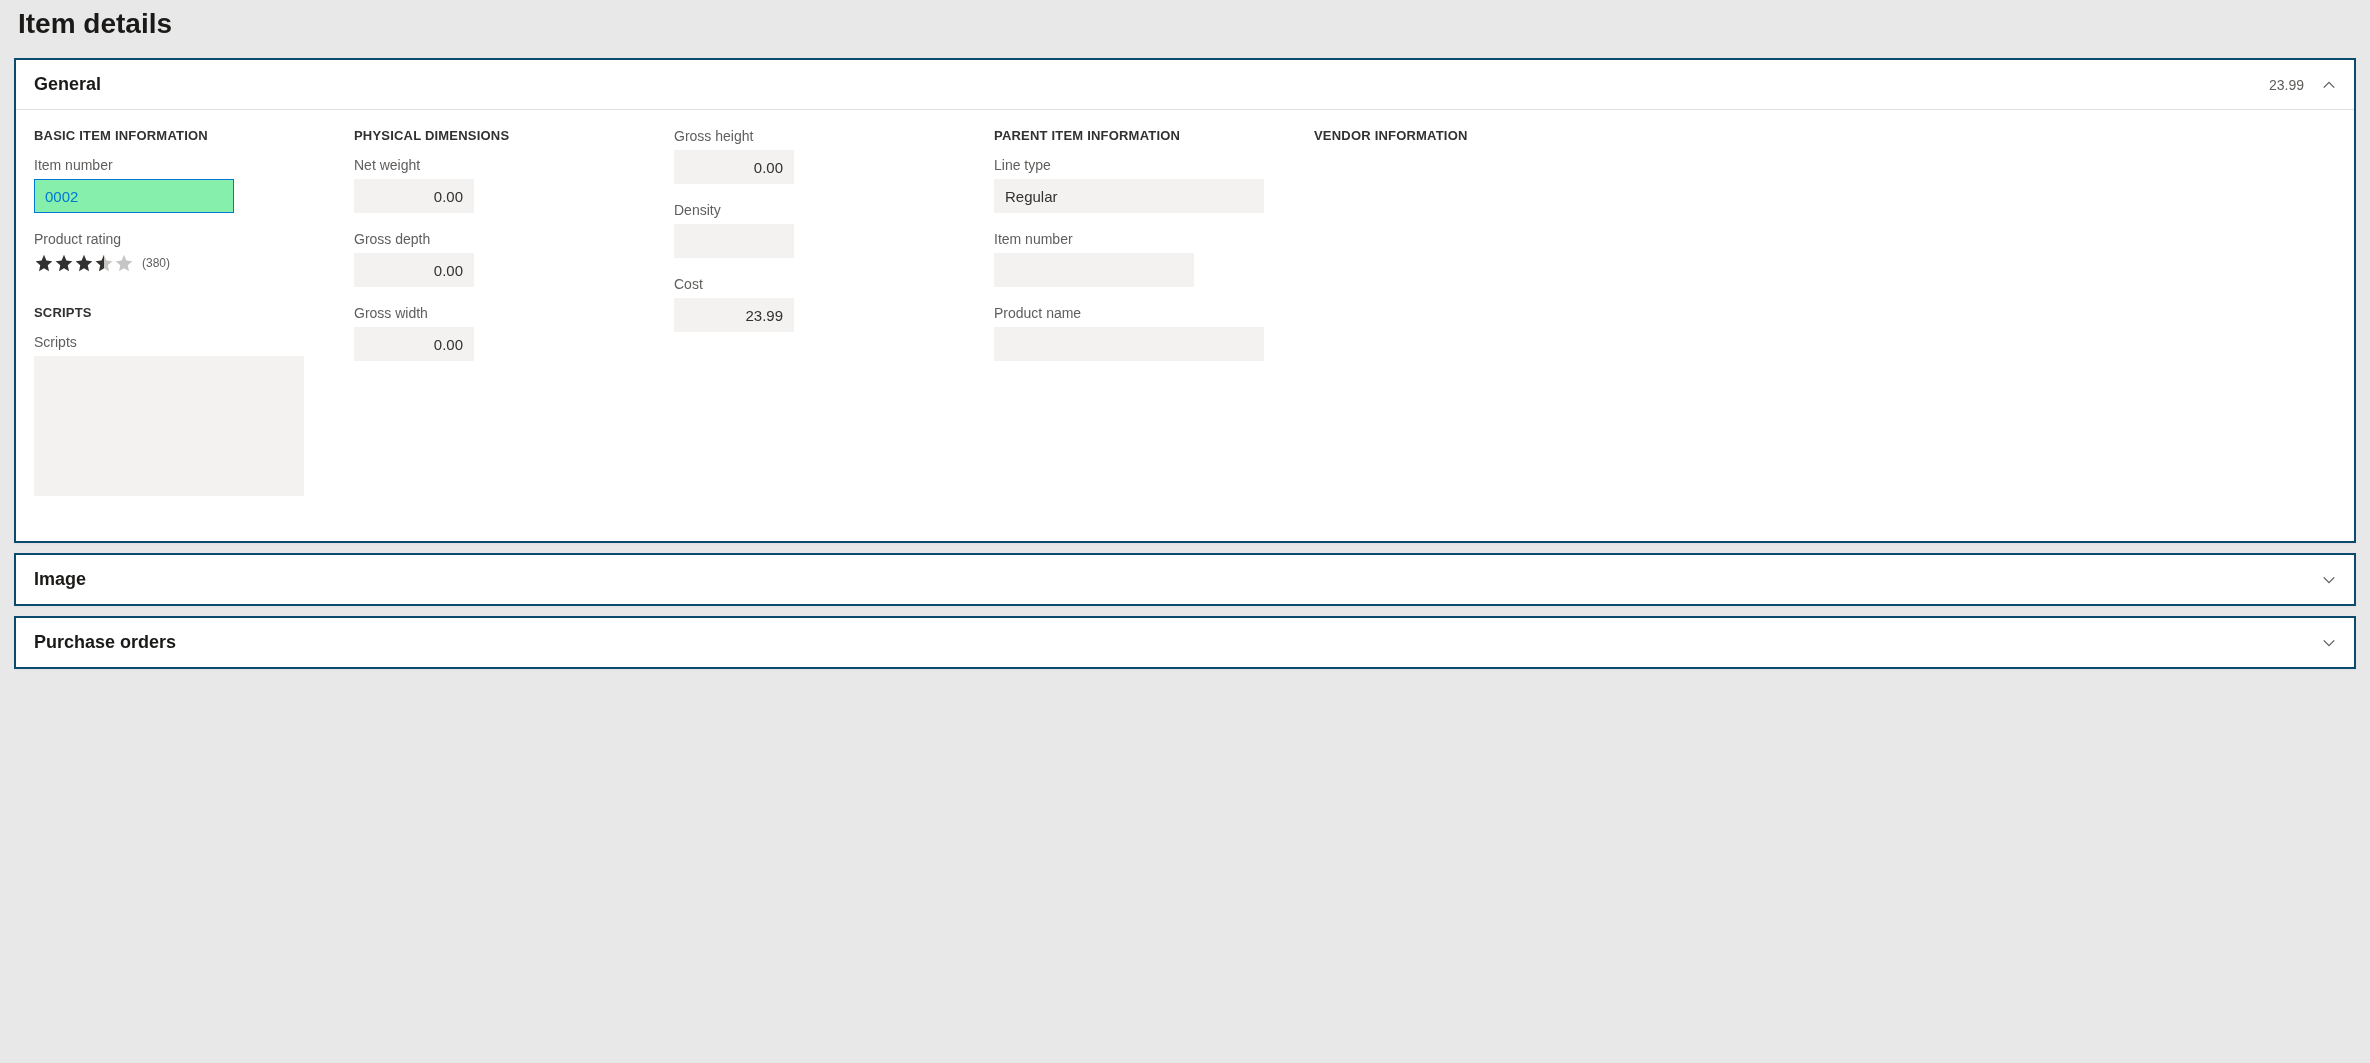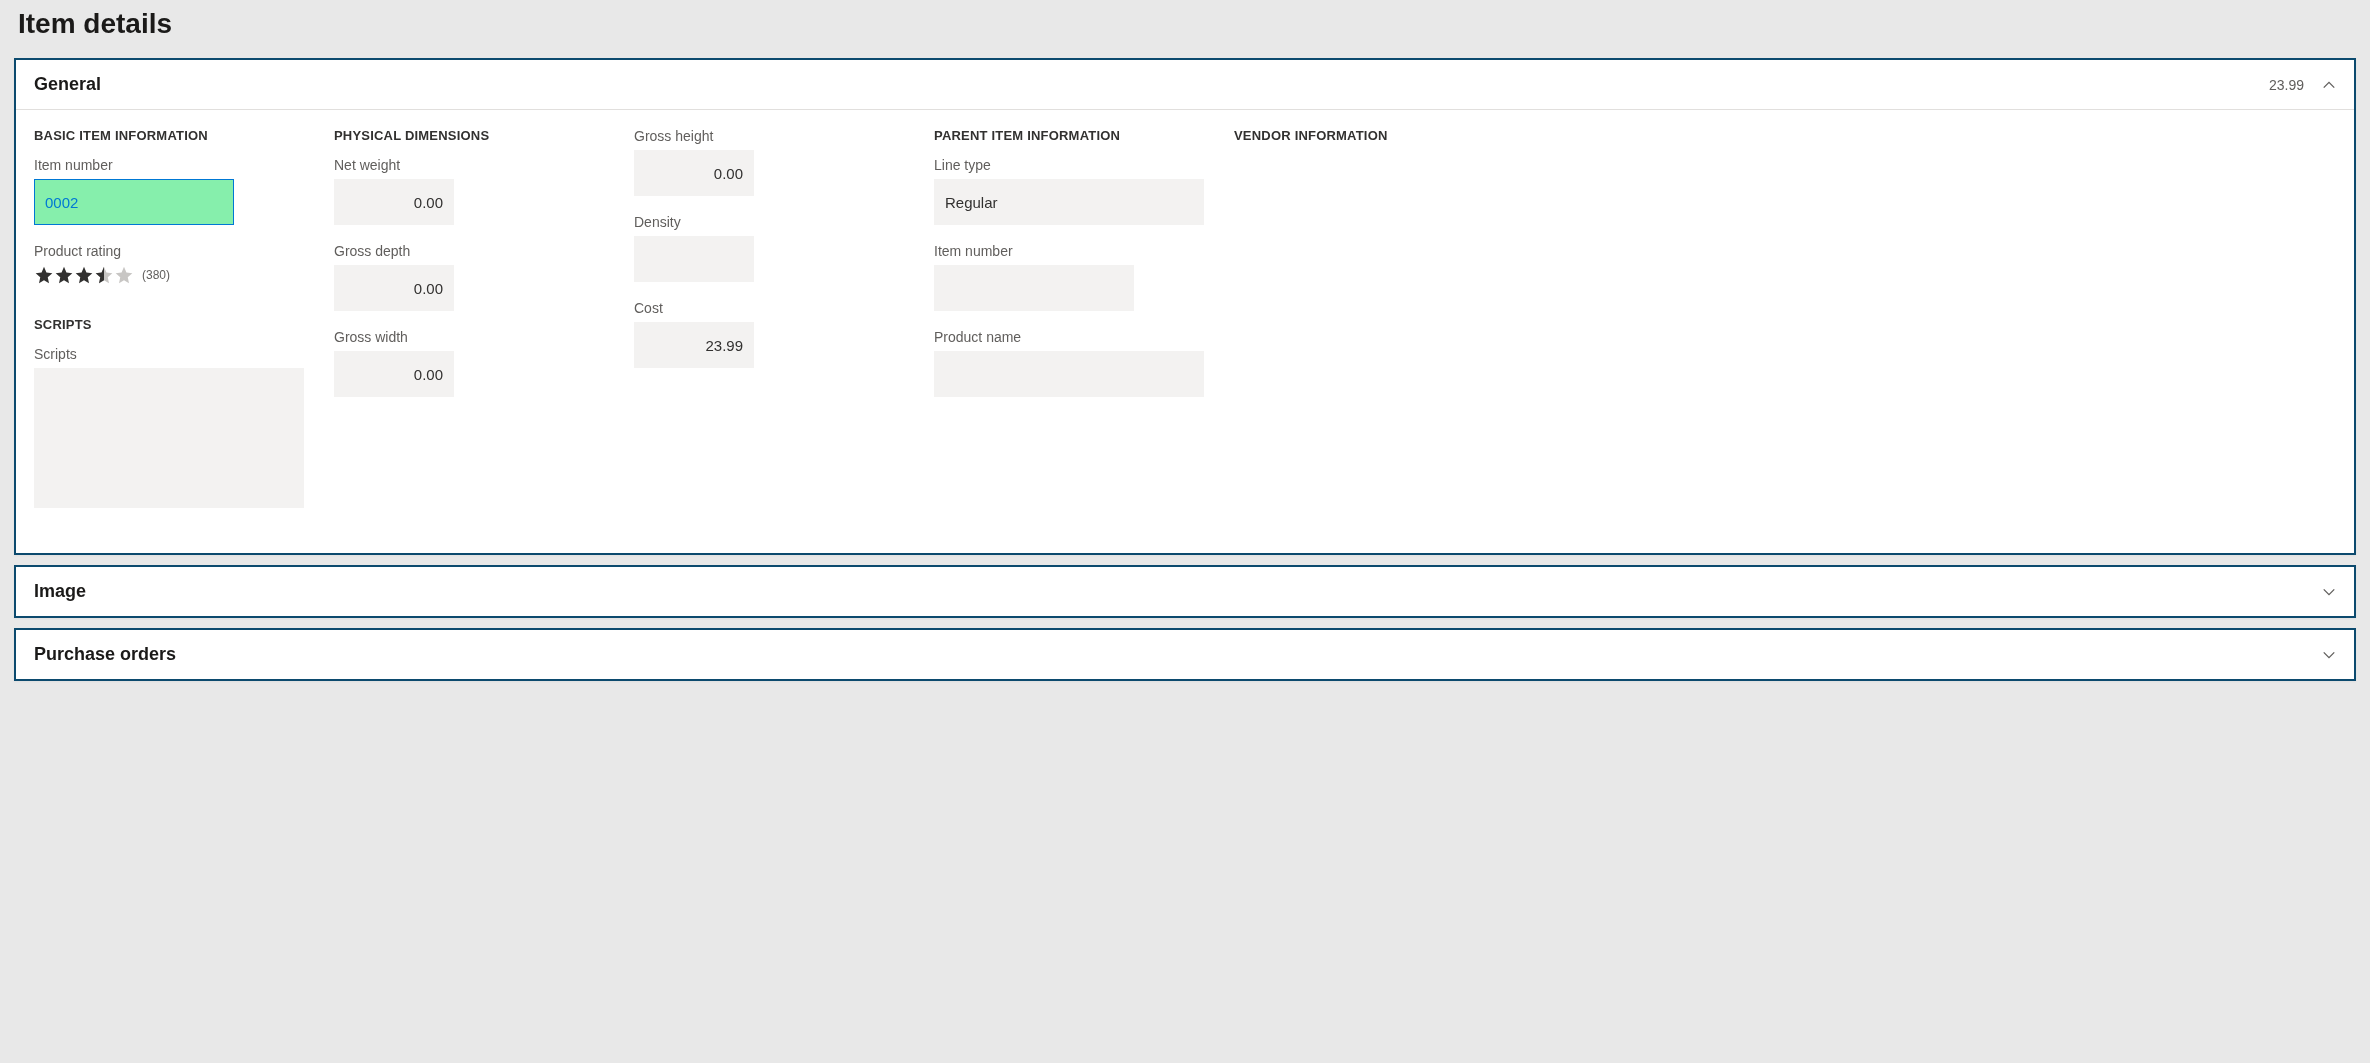--- a/index.html
+++ b/index.html
@@ -55,21 +55,21 @@
     display: inline-block;
   }
   .chevron svg { width: 14px; height: 14px; display:block; }
   .chevron.up svg { transform: rotate(180deg); }
   .panel-body {
     border-top: 1px solid #e1dfdd;
     padding: 18px 18px 24px 18px;
   }
   .columns {
     display: flex;
-    gap: 20px;
+    gap: 40px;
     align-items: flex-start;
   }
   .col { flex: 0 0 auto; }
   .col1 { width: 280px; }
   .col2 { width: 280px; }
   .col3 { width: 280px; }
   .col4 { width: 280px; }
   .col5 { width: 220px; }
 
   .group-heading {
@@ -88,21 +88,21 @@
     display: block;
   }
   .text-input, .num-input, .readonly-input, textarea.text-area {
     font-family: inherit;
     font-size: 15px;
     background: #f3f2f1;
     border: 1px solid #f3f2f1;
     padding: 6px 10px;
     color: #323130;
     width: 120px;
-    height: 46px;
+    height: 34px;
   }
   .text-input.active {
     border: 1px solid #0078d4;
     background: #86efac;
     width: 200px;
     color: #0078d4;
     font-weight: 500;
   }
   .num-input { text-align: right; }
   .full-w { width: 270px; }

